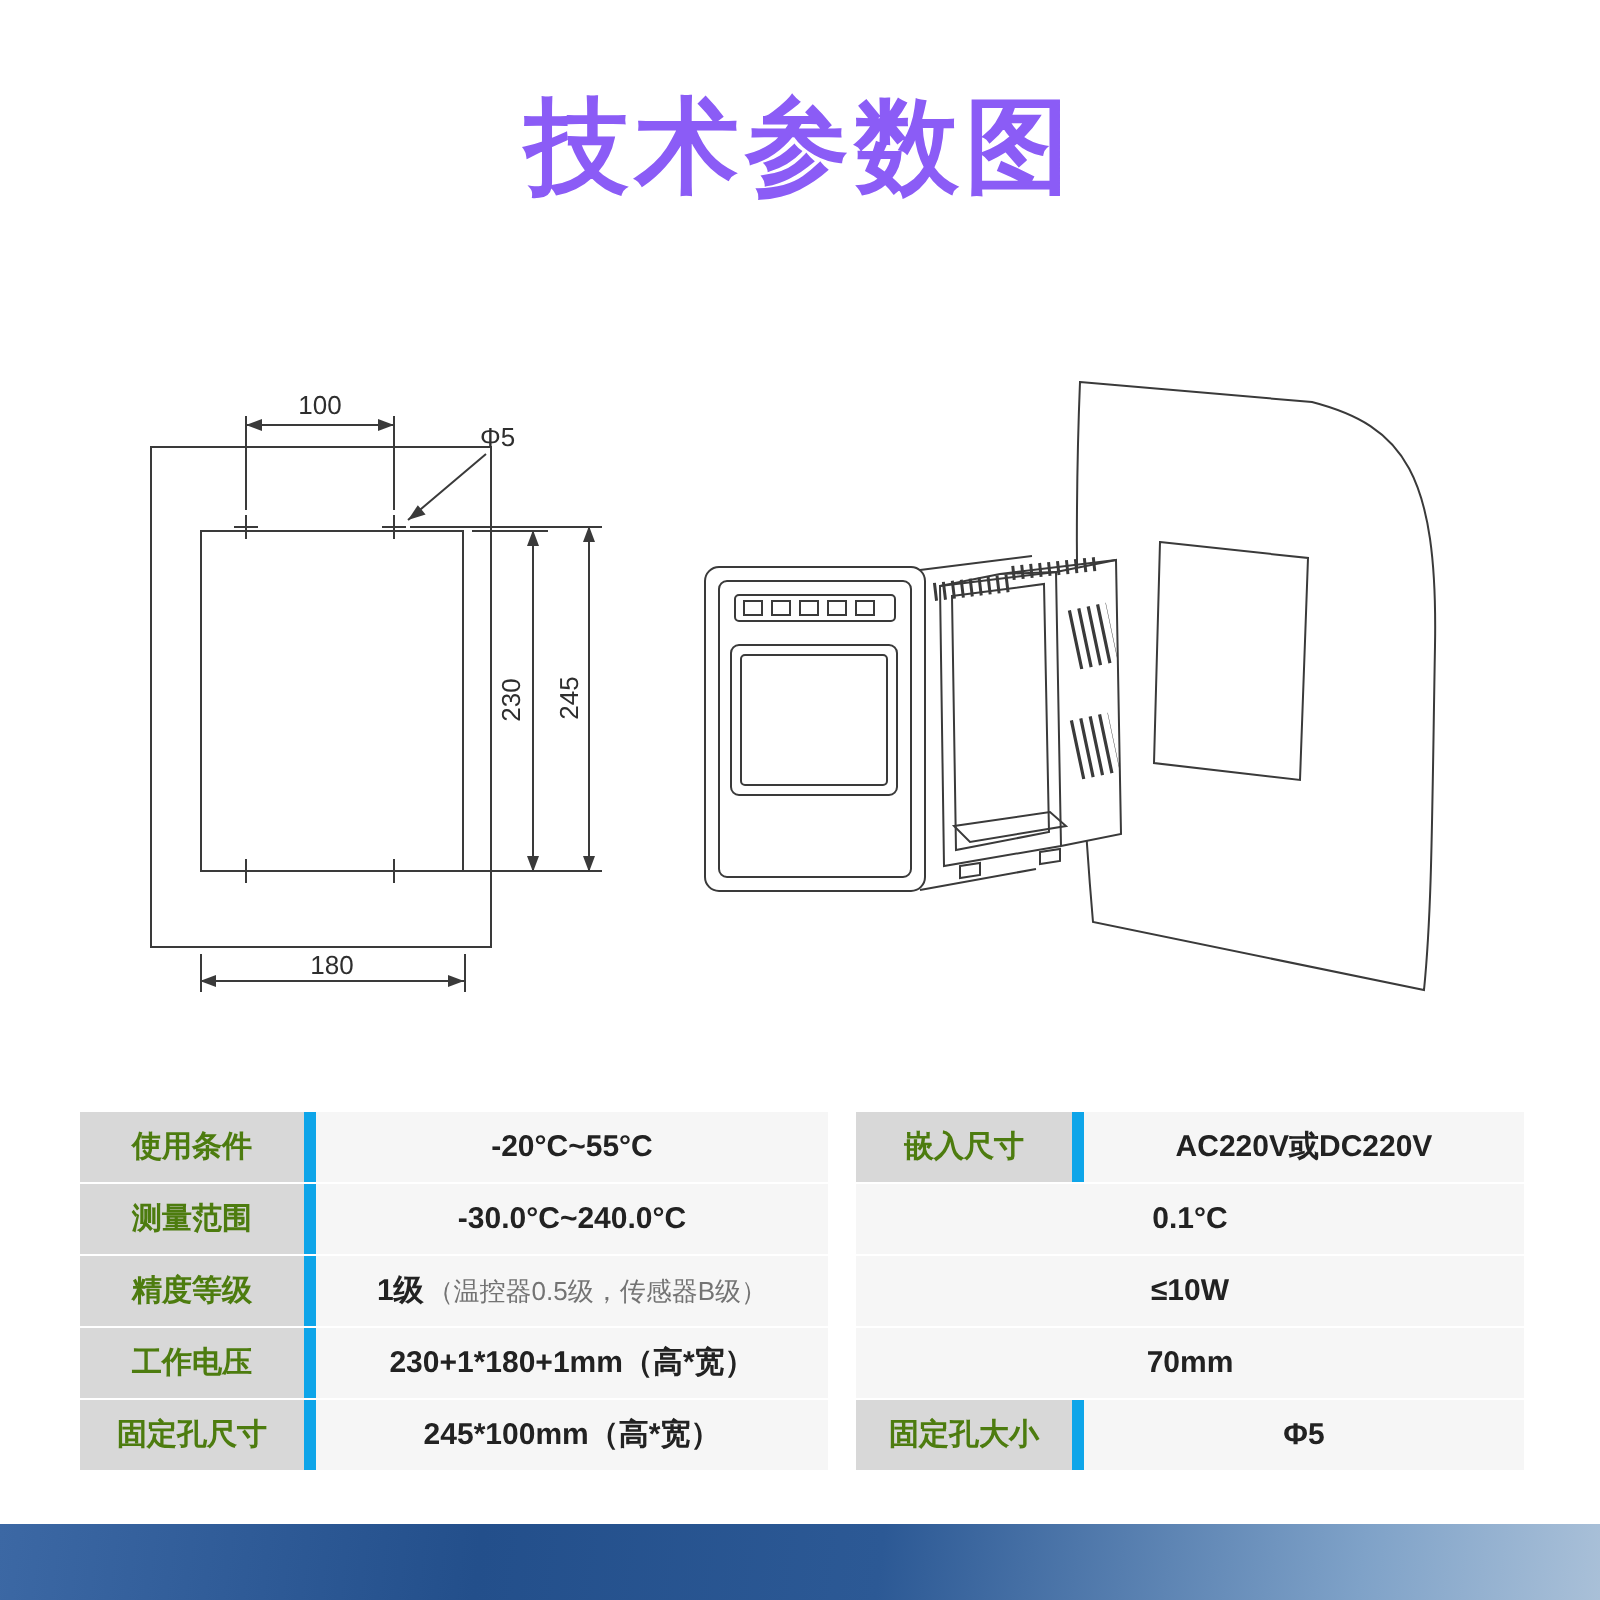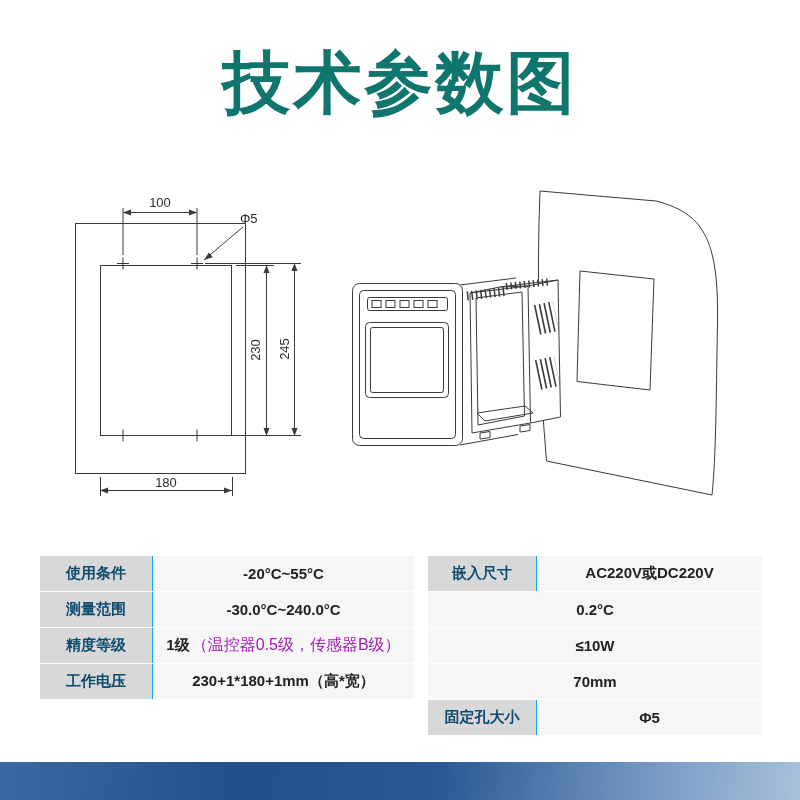--- a/index.html
+++ b/index.html
@@ -1,46 +1,46 @@
 <!DOCTYPE html>
 <html><head>
 <meta charset="utf-8">
 <style>
   html,body{margin:0;padding:0;}
   body{width:800px;height:800px;background:#ffffff;font-family:"Liberation Sans",sans-serif;}
   .page{position:relative;width:800px;height:800px;background:#fff;overflow:hidden;}
 
   .title{
     position:absolute;top:48px;left:0;width:100%;
-    text-align:center;font-size:68px;font-weight:900;color:#0f766e;
+    text-align:center;font-size:52px;font-weight:900;color:#8b5cf6;
     letter-spacing:3px;margin:0;line-height:1;
   }
 
   .drawings{position:absolute;left:0;top:183px;width:665px;height:350px;}
   .drawings svg{display:block;}
   svg text{font-family:"Liberation Sans",sans-serif;}
 
   .spec-table{
     position:absolute;left:40px;top:556px;width:722px;height:180px;
     display:flex;gap:14px;
   }
   .spec-col{display:flex;flex-direction:column;}
   .spec-col.left{width:374px;}
   .spec-col.right{width:334px;}
   .trow{display:flex;height:35px;margin-bottom:1px;}
   .tlabel{
-    width:112px;background:#d8d8d8;color:#0c4a6e;font-weight:bold;font-size:15px;
-    display:flex;align-items:center;justify-content:center;border-right:1px solid #0ea5e9;
+    width:112px;background:#d8d8d8;color:#4d7c0f;font-weight:bold;font-size:15px;
+    display:flex;align-items:center;justify-content:center;border-right:6px solid #0ea5e9;
   }
   .spec-col.right .tlabel{width:108px;}
   .tvalue{
     flex:1;background:#f6f6f6;color:#222;font-size:15px;font-weight:bold;
     display:flex;align-items:center;justify-content:center;gap:2px;text-align:center;
   }
-  .tvalue .note{font-size:16px;color:#a21caf;font-weight:normal;}
+  .tvalue .note{font-size:13px;color:#737373;font-weight:normal;}
 
   .footer-bar{
     position:absolute;left:0;bottom:0;width:800px;height:38px;
     background:linear-gradient(97deg,#3c68a4 0%,#234f8b 30%,#2c5995 55%,#7fa2c8 85%,#a9c0d8 100%);
   }
 </style>
 </head>
 <body>
 
 <div class="page">
@@ -124,29 +124,33 @@
         <div class="tlabel">精度等级</div>
         <div class="tvalue">
           <span>1级</span>
           <span class="note">（温控器0.5级，传感器B级）</span>
         </div>
       </div>
       <div class="trow">
         <div class="tlabel">工作电压</div>
         <div class="tvalue">230+1*180+1mm（高*宽）</div>
       </div>
+      <div class="trow">
+        <div class="tlabel">固定孔尺寸</div>
+        <div class="tvalue">245*100mm（高*宽）</div>
+      </div>
     </div>
 
     <div class="spec-col right">
       <div class="trow">
         <div class="tlabel">嵌入尺寸</div>
         <div class="tvalue">AC220V或DC220V</div>
       </div>
       <div class="trow">
-        <div class="tvalue">0.2°C</div>
+        <div class="tvalue">0.1°C</div>
       </div>
       <div class="trow">
         <div class="tvalue">≤10W</div>
       </div>
       <div class="trow">
         <div class="tvalue">70mm</div>
       </div>
       <div class="trow">
         <div class="tlabel">固定孔大小</div>
         <div class="tvalue">Φ5</div>

